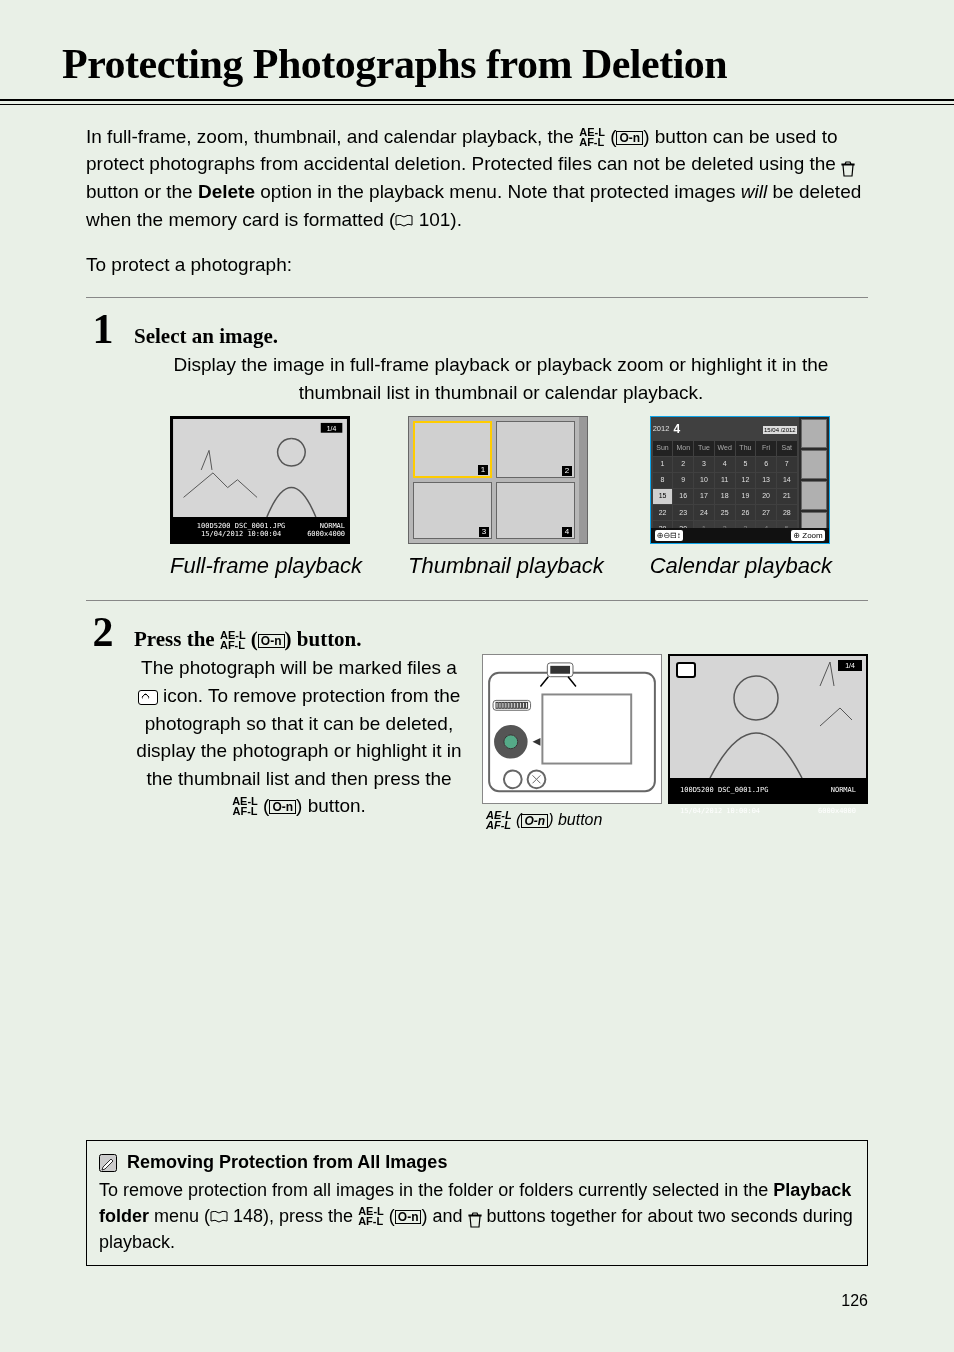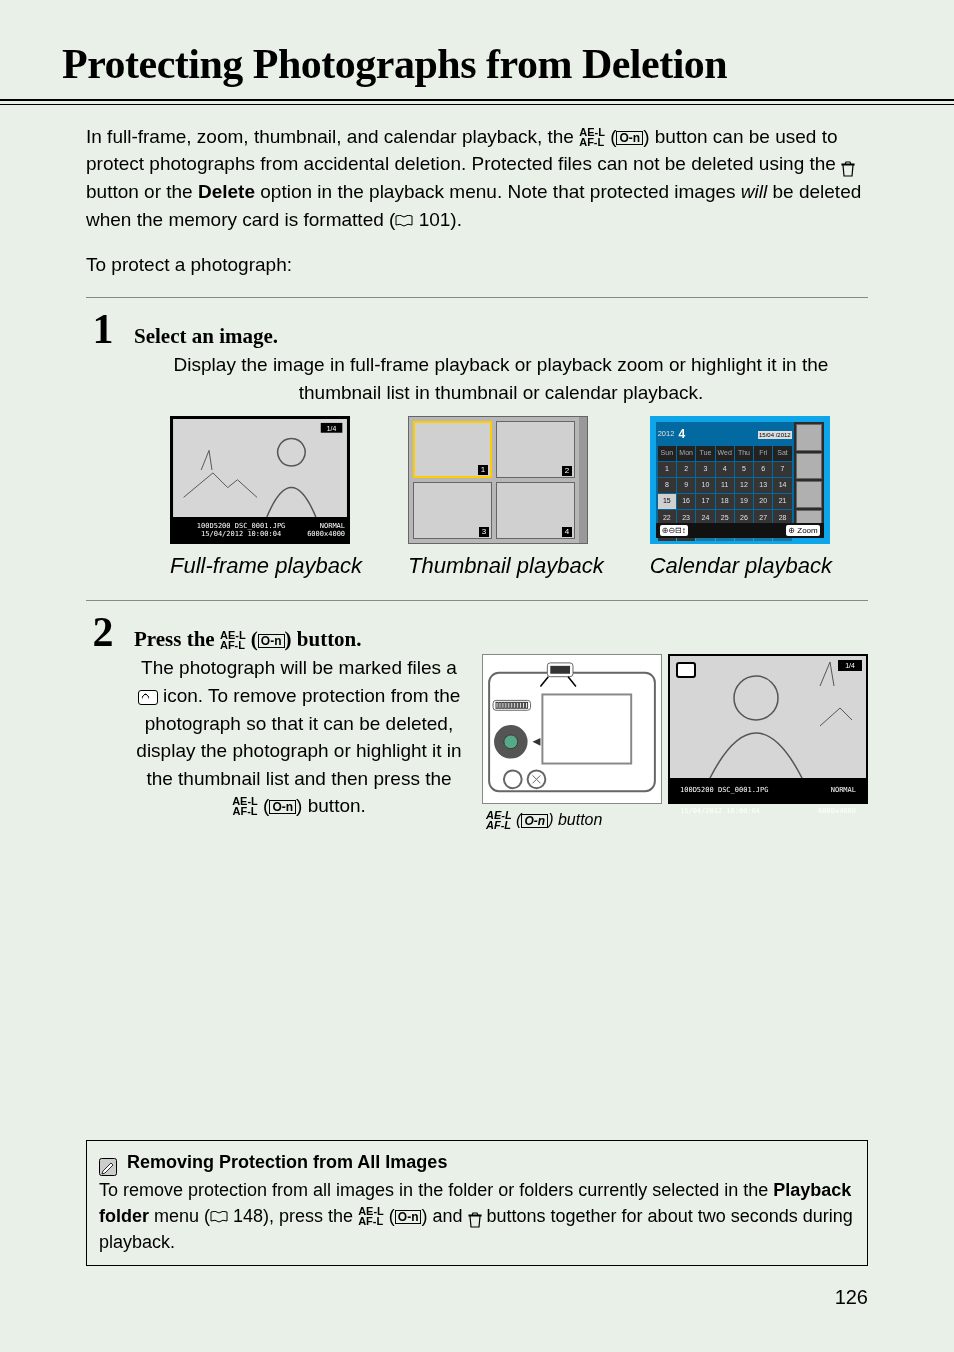--- a/index.html
+++ b/index.html
@@ -112,21 +112,21 @@
     position:relative; display:flex; flex-direction:column;
   }
   .screen-inner { flex:1; background:#c8c8c8; margin:2px; position:relative; overflow:hidden; }
   .screen-footer { height:24px; background:#000; display:flex; align-items:center; padding:0 4px; }
   .screen-footer span { color:#fff; font-size:7px; line-height:1.1; font-family: monospace; }
   .thumb-grid { display:grid; grid-template-columns:1fr 1fr; grid-template-rows:1fr 1fr; gap:4px; width:100%; height:100%; padding:4px; }
   .thumb-cell { background:#d0d0d0; border:1px solid #666; position:relative; }
   .thumb-cell .corner { position:absolute; bottom:1px; right:2px; background:#000; color:#fff; font-size:8px; width:10px; height:10px; display:flex; align-items:center; justify-content:center; }
   .thumb-grid-wrap { width:180px; height:128px; background:#b7b7b7; border:1px solid #666; display:flex; }
   .thumb-grid-wrap .bar { width:8px; background:#999; }
-  .cal { width:180px; height:128px; background:#0369a1; color:#e0e0e0; font-size:7.5px; position:relative; border:6px solid #0ea5e9; display:flex; }
+  .cal { width:180px; height:128px; background:#404040; color:#e0e0e0; font-size:7.5px; position:relative; border:1px solid #0ea5e9; display:flex; }
   .cal-left { flex:1; padding:2px; }
   .cal-right { width:30px; background:#2b2b2b; display:flex; flex-direction:column; gap:2px; padding:2px; }
   .cal-right div { flex:1; background:#b0b0b0; border:1px solid #666; }
   .cal-head { display:flex; align-items:center; gap:4px; padding:2px 0; }
   .cal-head b { font-size:12px; color:#fff; }
   .cal-grid { display:grid; grid-template-columns:repeat(7,1fr); font-size:7px; text-align:center; gap:1px; }
   .cal-grid div { padding:2.5px 0; background:#353535; }
   .cal-grid .h { background:#222; color:#aaa; }
   .cal-grid .sel { background:#d0d0d0; color:#000; }
   .cal-foot { position:absolute; bottom:0; left:0; right:0; display:flex; justify-content:space-between; padding:2px 4px; background:#111; font-size:8px; }
@@ -152,29 +152,29 @@
     border:1.5px solid #000;
     margin: 0 86px 0 86px;
     padding: 8px 12px 10px 12px;
     position:absolute;
     left:0; right:0;
     bottom: 86px;
     font-size: 18px;
   }
   .note-title {
     font-weight:700;
-    display:flex; align-items:flex-end; gap:10px;
+    display:flex; align-items:center; gap:10px;
     margin-bottom:2px;
   }
   .pencil-icon {
     width:18px; height:18px; display:inline-block;
   }
   .page-num {
     position:absolute; right:86px; bottom:40px;
-    font-size:20px;
+    font-size:16px;
     margin-top:20px;
   }
   .italic { font-style: italic; }
 </style>
 </head>
 <body>
 
 <div class="page">
 
   <div class="heading-wrap">

